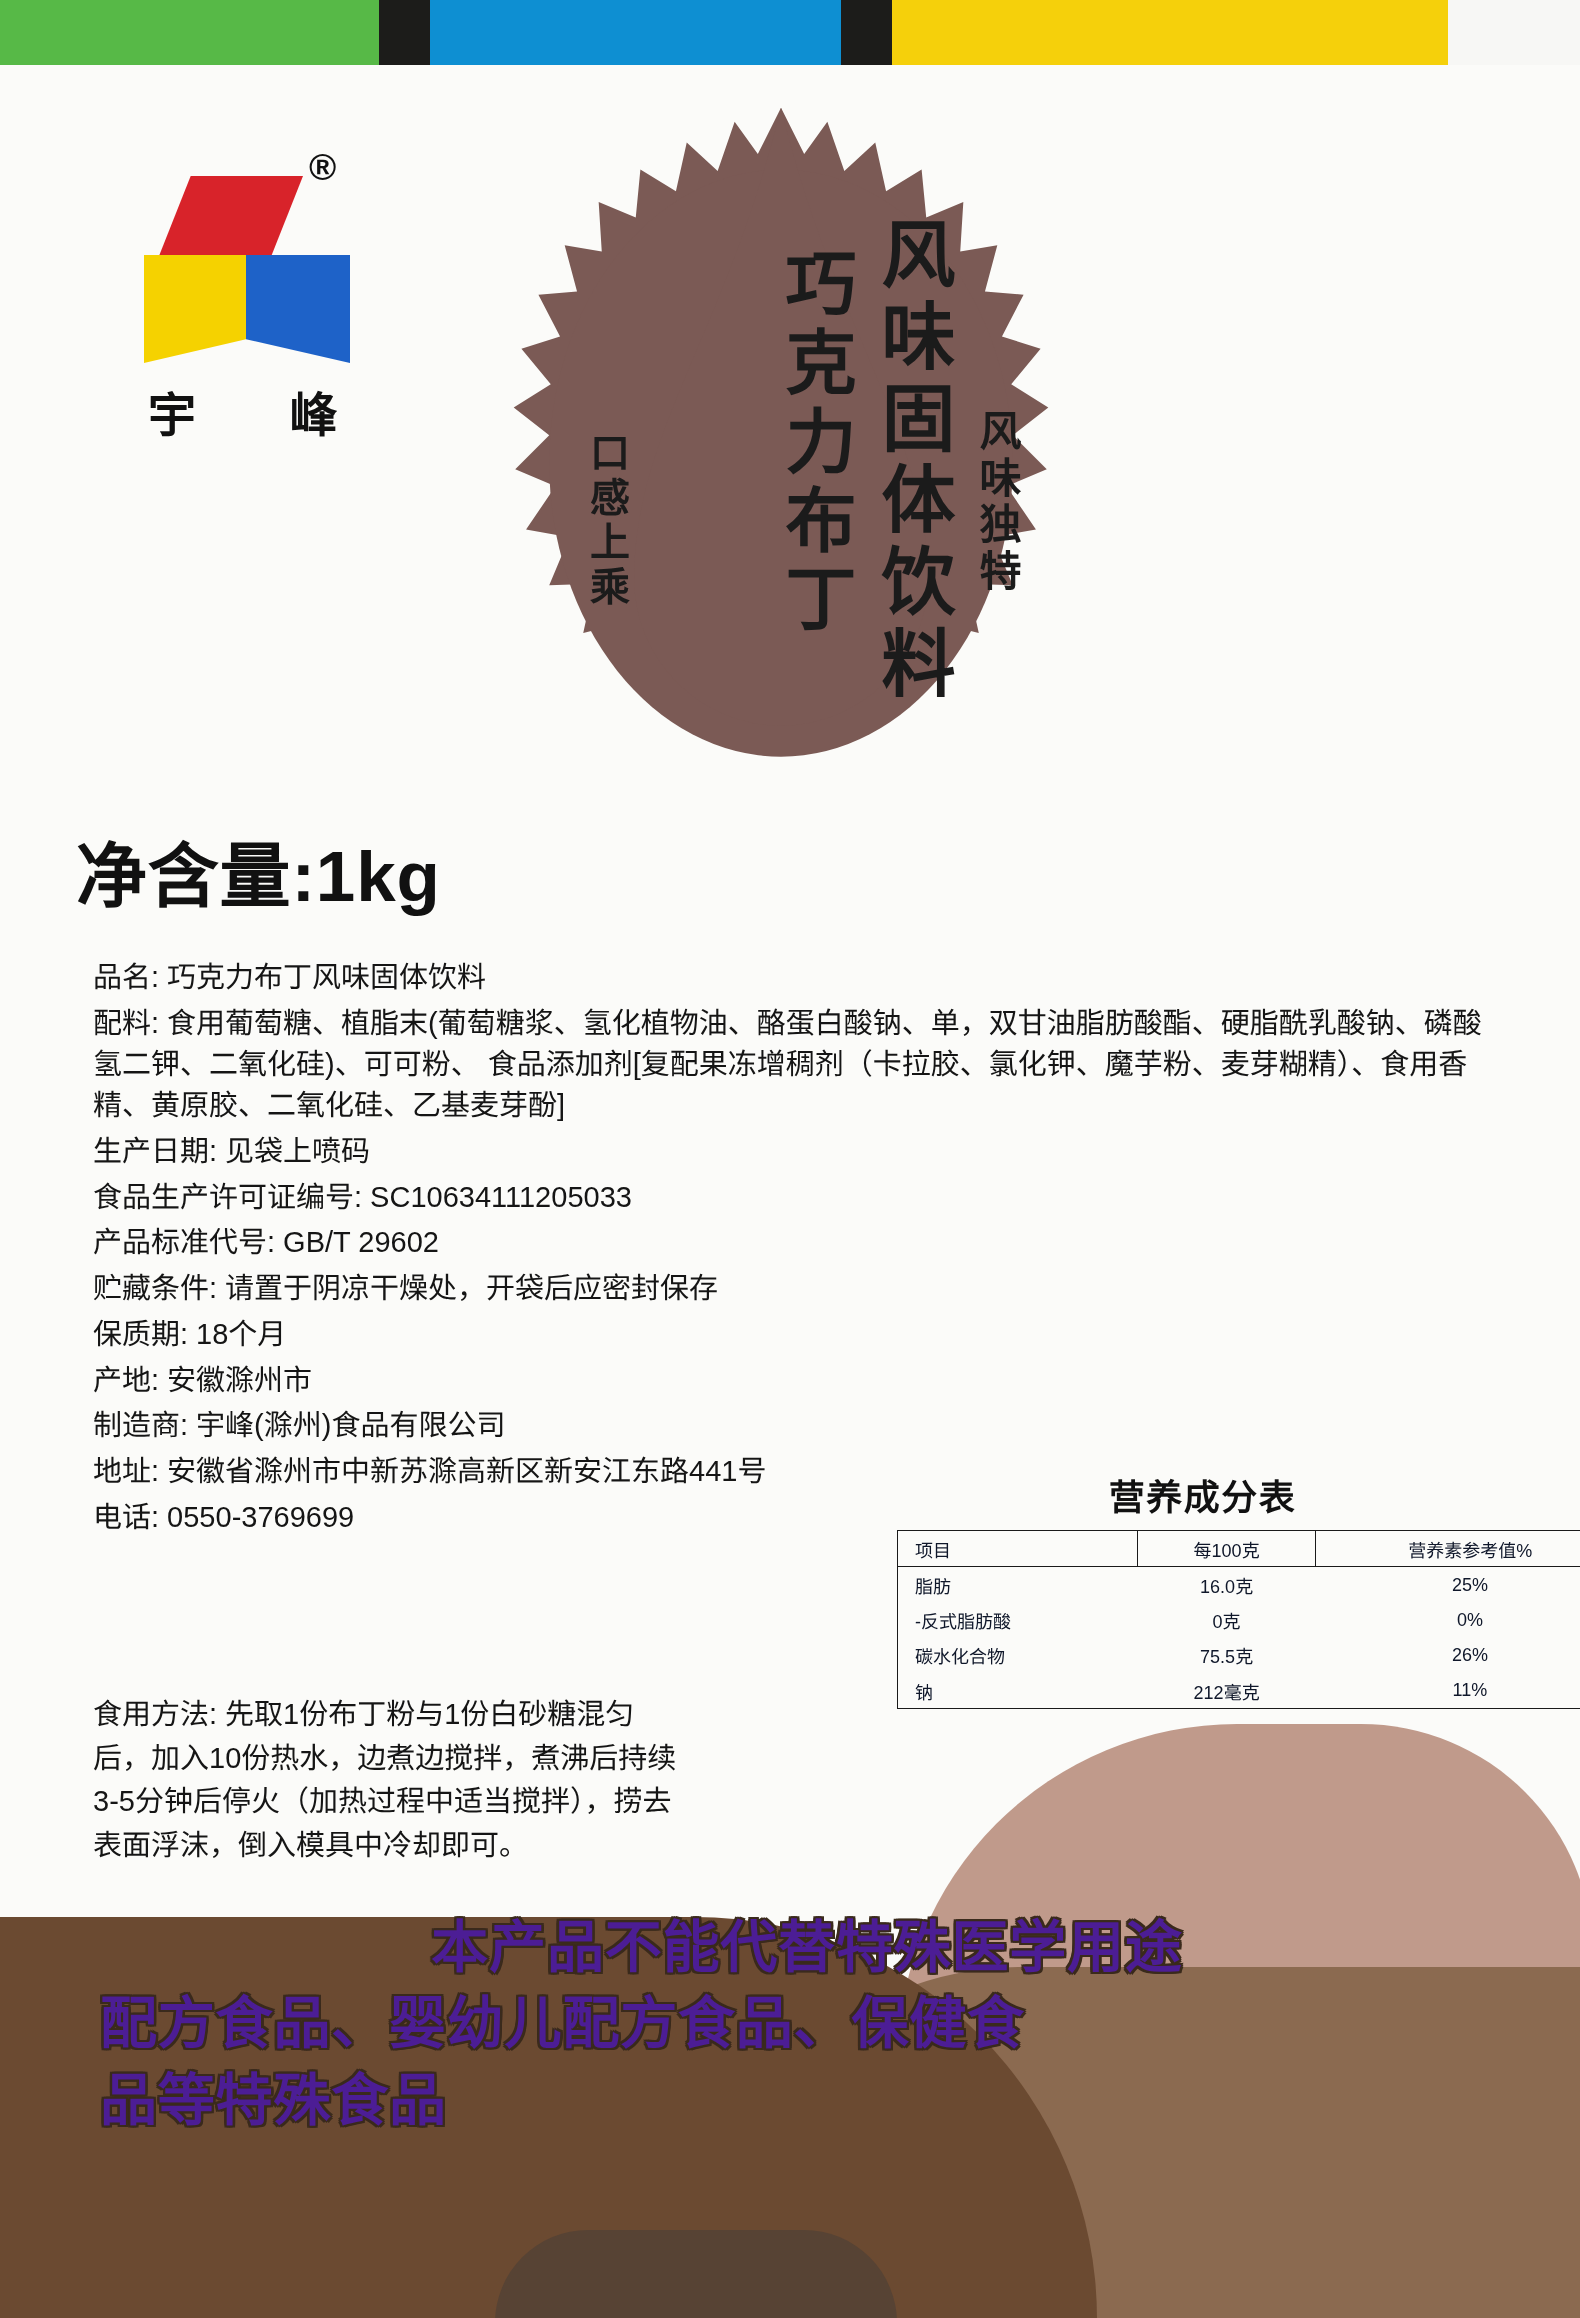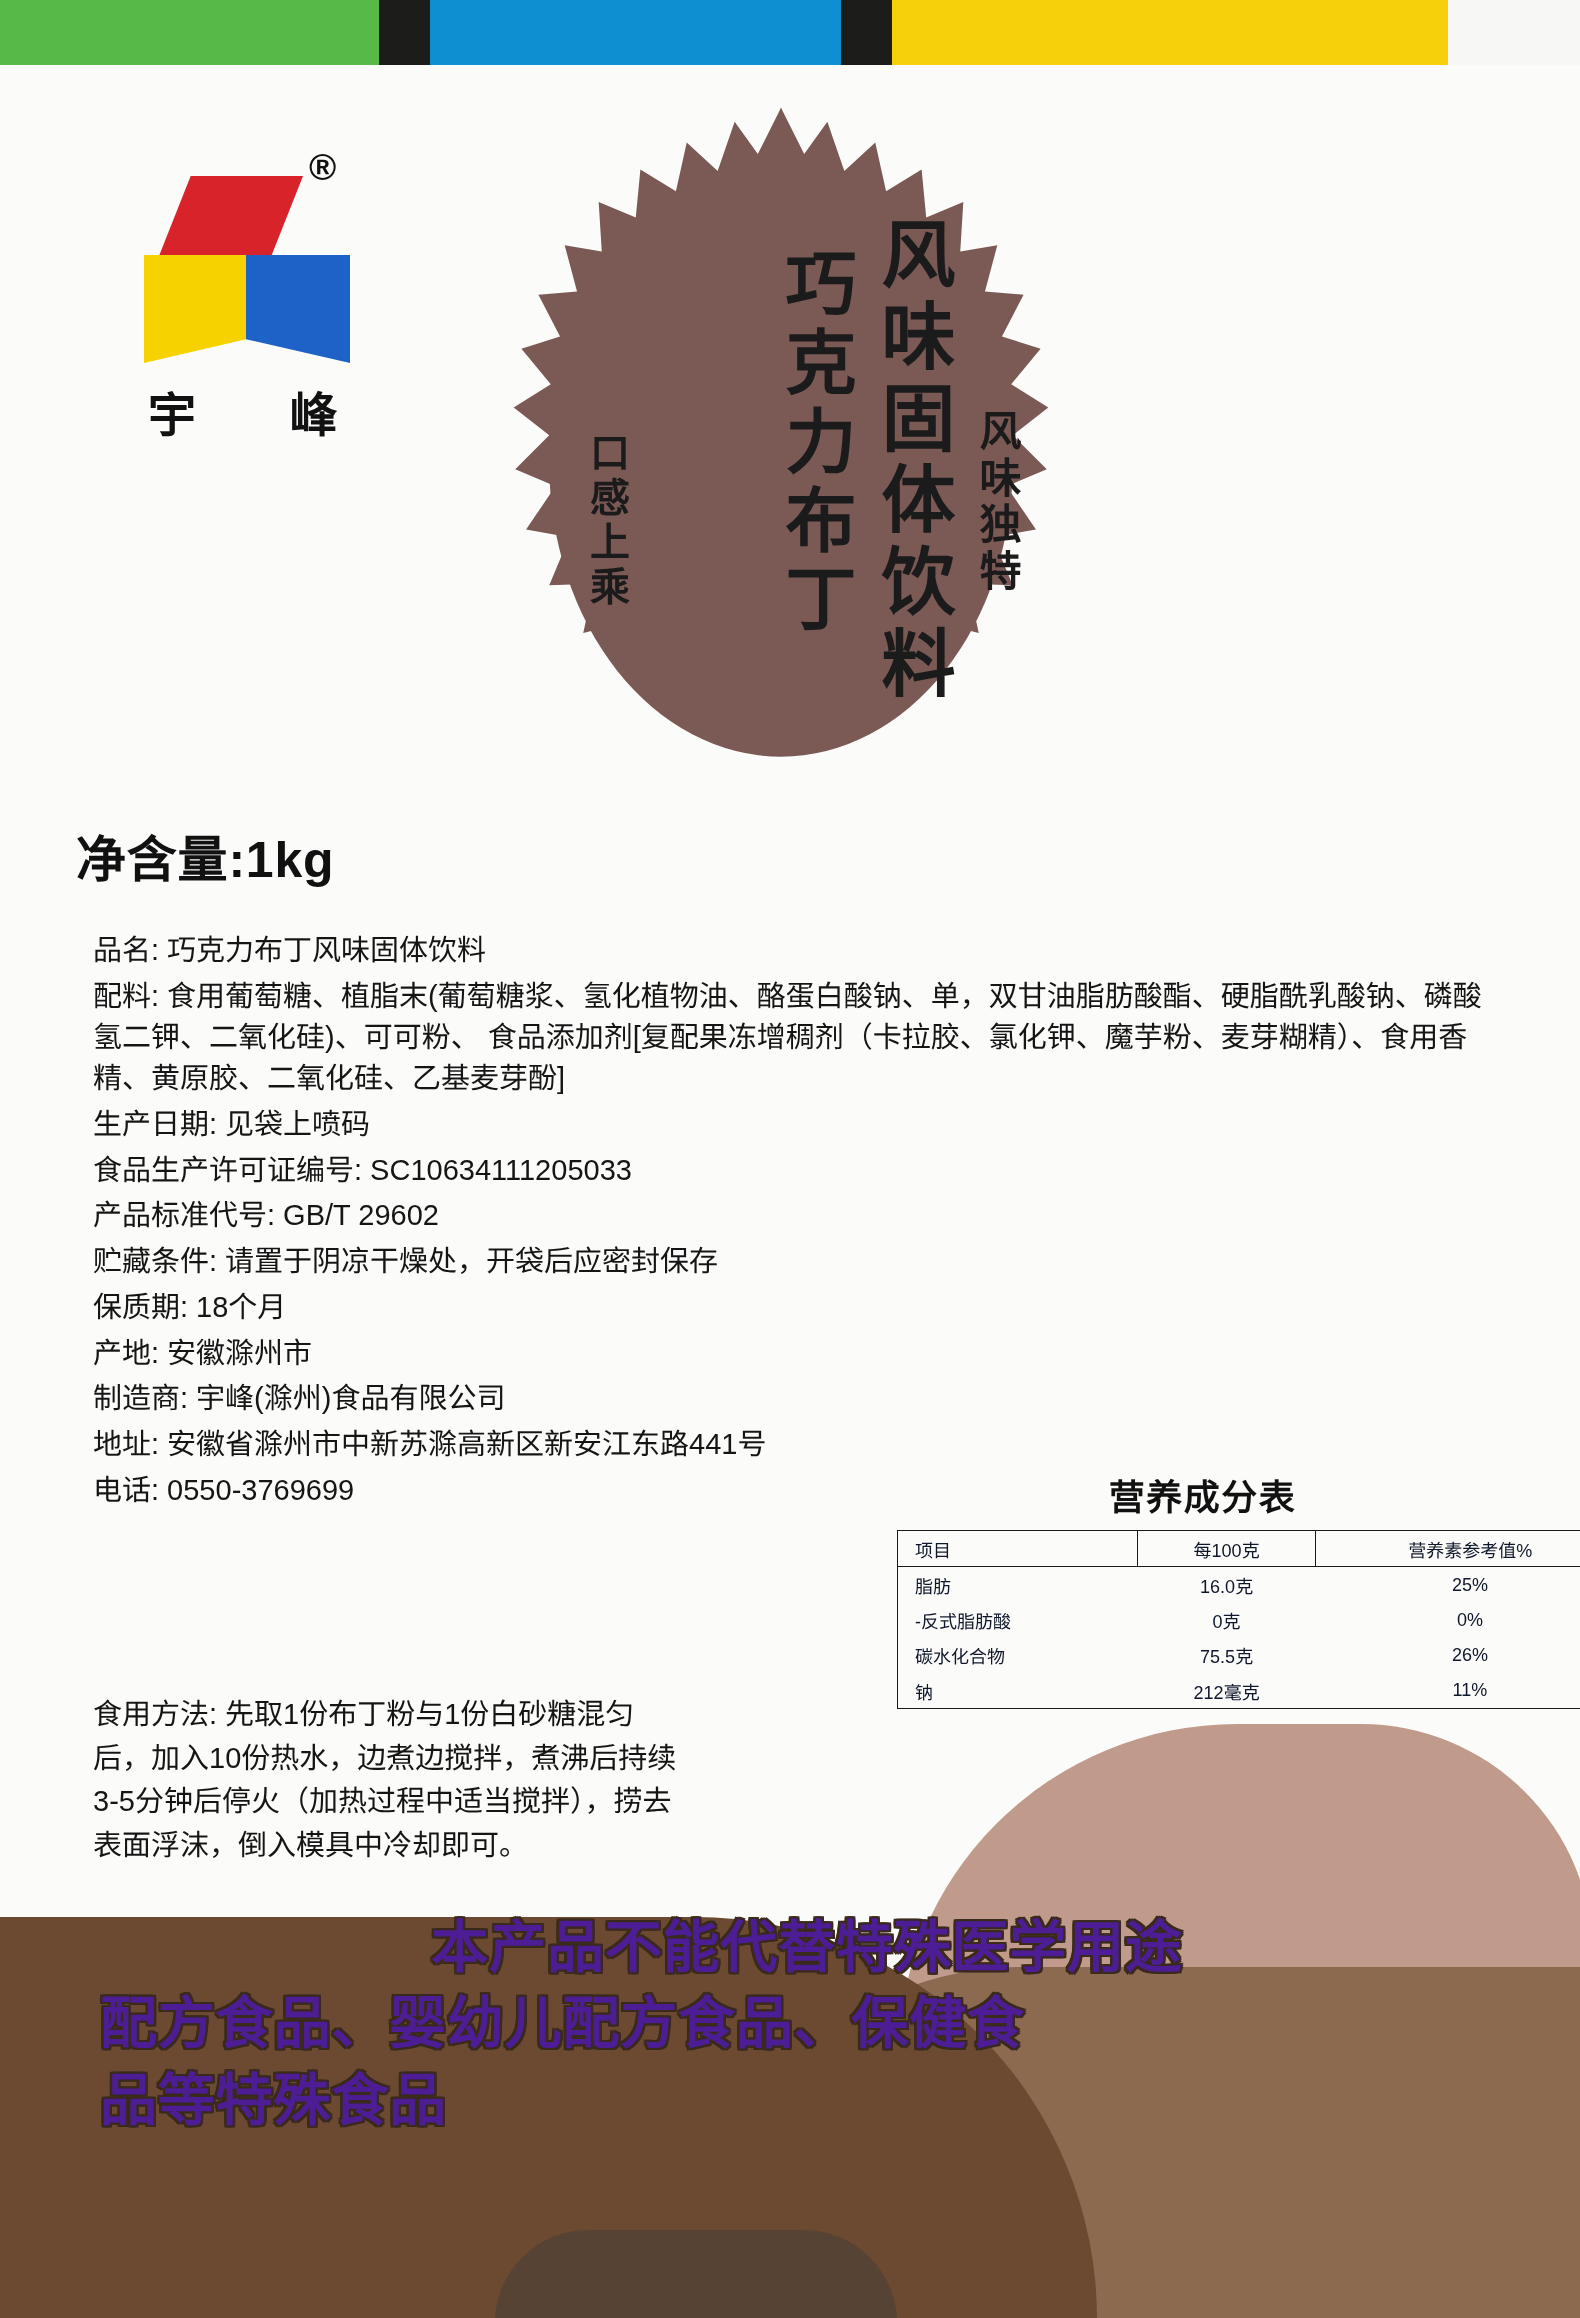--- a/index.html
+++ b/index.html
@@ -158,31 +158,31 @@
   .v-small-left {
     left: 83px; top: 332px;
     font-size: 40px;
   }
 
   
   .net-content {
     position: absolute;
     left: 76px;
     top: 819px;
-    font-size: 50px;
+    font-size: 71px;
     font-weight: 700;
     color: #111;
     letter-spacing: 0.8px;
   }
 
   
   .info {
     position: absolute;
     left: 93px;
-    top: 930px;
+    top: 957px;
     width: 897px;
     font-size: 29px;
     line-height: 1.42;
     color: #151515;
   }
   .info p { margin: 0 0 4.6px 0; }
   .info .wide { width: 1391px; }
   .usage {
     position: absolute;
     left: 93px;

